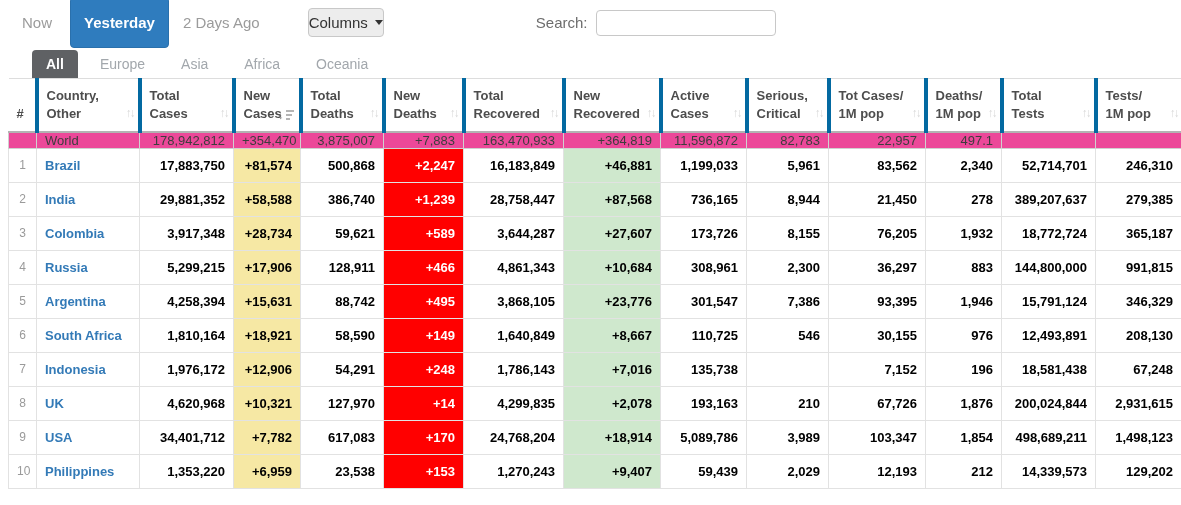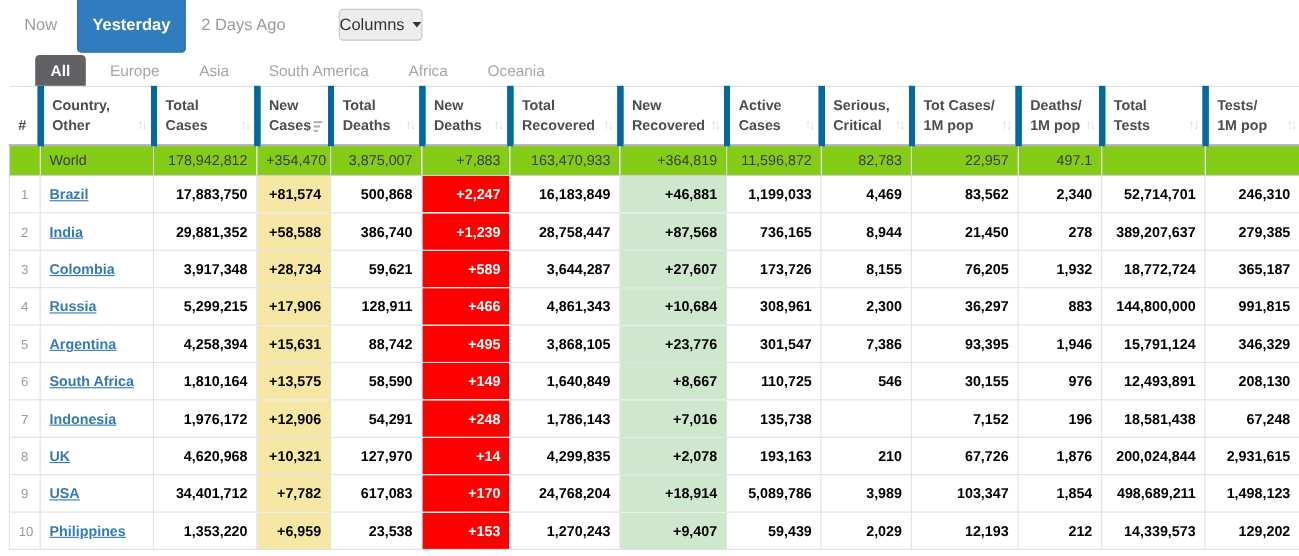--- a/index.html
+++ b/index.html
@@ -51,21 +51,21 @@
   .tab.active { background: #5f6164; color: #fff; font-weight: 700; }
 
   
   table {
     border-collapse: collapse; table-layout: fixed; width: 1173px;
     border-top: 1px solid #ddd;
   }
   th {
     font-size: 13px; font-weight: 700; color: #4d4d4d; text-align: left;
     vertical-align: bottom; padding: 7px 6px 8px 8px; height: 53px;
-    border-left: 6px solid #0369a1; border-bottom: 2px solid #b3b3b3;
+    border-left: 4px solid #0369a1; border-bottom: 2px solid #b3b3b3;
     position: relative; cursor: pointer; background: #fff; line-height: 1.35;
   }
   th:first-child { border-left: none; }
   .sort-neutral {
     position: absolute; right: 4px; bottom: 9px;
     color: #d8d8d8; font-size: 12px; letter-spacing: -2px; font-weight: 400;
   }
   .sort-desc { position: absolute; right: 5px; bottom: 10px; display: inline-flex; gap: 2px; }
   .sort-desc .arrow { color: #8a8a8a; font-size: 12px; font-weight: 400; line-height: 1; }
   .sort-desc .bars { display: flex; flex-direction: column; gap: 2px; justify-content: flex-start; padding-top: 1px; }
@@ -74,51 +74,54 @@
   .sort-desc .bars i:nth-child(2) { width: 6px; }
   .sort-desc .bars i:nth-child(3) { width: 4px; }
 
   td {
     border: 1px solid #e2e2e2; font-size: 13px; padding: 0 8px;
     height: 34px; white-space: nowrap; overflow: hidden;
   }
   td.num { text-align: right; font-weight: 700; color: #000; }
   td.rank { text-align: center; color: #9a9a9a; font-size: 12px; font-weight: 400; }
   td.country { text-align: left; }
-  td.country a { color: #337ab7; font-weight: 700; text-decoration: underline; cursor: pointer; }
+  td.country a { color: #337ab7; font-weight: 700; cursor: pointer; }
   td.newcases { background: #f6e8a4; }
   td.newdeaths { background: #ff0000; color: #fff; }
   td.newrecovered { background: #cfe8cd; }
 
   tr.world-row td {
-    background: #84cc16; font-weight: 400; color: #3d3d3d; height: 28px;
+    background: #ec4899; font-weight: 400; color: #3d3d3d; height: 16px;
     border-color: #d0d0d0;
   }
   tr.world-row td.country { font-weight: 400; color: #3d3d3d; }
 </style>
 </head>
 <body>
 
 <div class="page">
 
   <div class="toolbar">
     <span class="time-link">Now</span>
     <button class="btn-primary">Yesterday</button>
     <span class="time-link">2 Days Ago</span>
     <button class="btn-columns">
       <span>Columns</span>
       <span class="caret"></span>
     </button>
+    <div class="search-wrap">
+      <span class="search-label">Search:</span>
+      <input class="search-input" type="text" value="" style="">
+    </div>
   </div>
 
   <div class="tabs">
       <div class="tab active">All</div>
       <div class="tab">Europe</div>
       <div class="tab">Asia</div>
-      <div class="tab">South America</div>
       <div class="tab">Africa</div>
       <div class="tab">Oceania</div>
     </div>
 
   <table>
     <colgroup>
       <col style="width:28px">
         <col style="width:103px">
         <col style="width:94px">
         <col style="width:67px">
@@ -260,21 +263,21 @@
         <tr>
           <td class="rank">1</td>
           <td class="country"><a>Brazil</a></td>
           <td class="num">17,883,750</td>
           <td class="num newcases">+81,574</td>
           <td class="num">500,868</td>
           <td class="num newdeaths">+2,247</td>
           <td class="num">16,183,849</td>
           <td class="num newrecovered">+46,881</td>
           <td class="num">1,199,033</td>
-          <td class="num">4,469</td>
+          <td class="num">5,961</td>
           <td class="num">83,562</td>
           <td class="num">2,340</td>
           <td class="num">52,714,701</td>
           <td class="num">246,310</td>
         </tr>
         <tr>
           <td class="rank">2</td>
           <td class="country"><a>India</a></td>
           <td class="num">29,881,352</td>
           <td class="num newcases">+58,588</td>
@@ -334,21 +337,21 @@
           <td class="num">7,386</td>
           <td class="num">93,395</td>
           <td class="num">1,946</td>
           <td class="num">15,791,124</td>
           <td class="num">346,329</td>
         </tr>
         <tr>
           <td class="rank">6</td>
           <td class="country"><a>South Africa</a></td>
           <td class="num">1,810,164</td>
-          <td class="num newcases">+13,575</td>
+          <td class="num newcases">+18,921</td>
           <td class="num">58,590</td>
           <td class="num newdeaths">+149</td>
           <td class="num">1,640,849</td>
           <td class="num newrecovered">+8,667</td>
           <td class="num">110,725</td>
           <td class="num">546</td>
           <td class="num">30,155</td>
           <td class="num">976</td>
           <td class="num">12,493,891</td>
           <td class="num">208,130</td>

